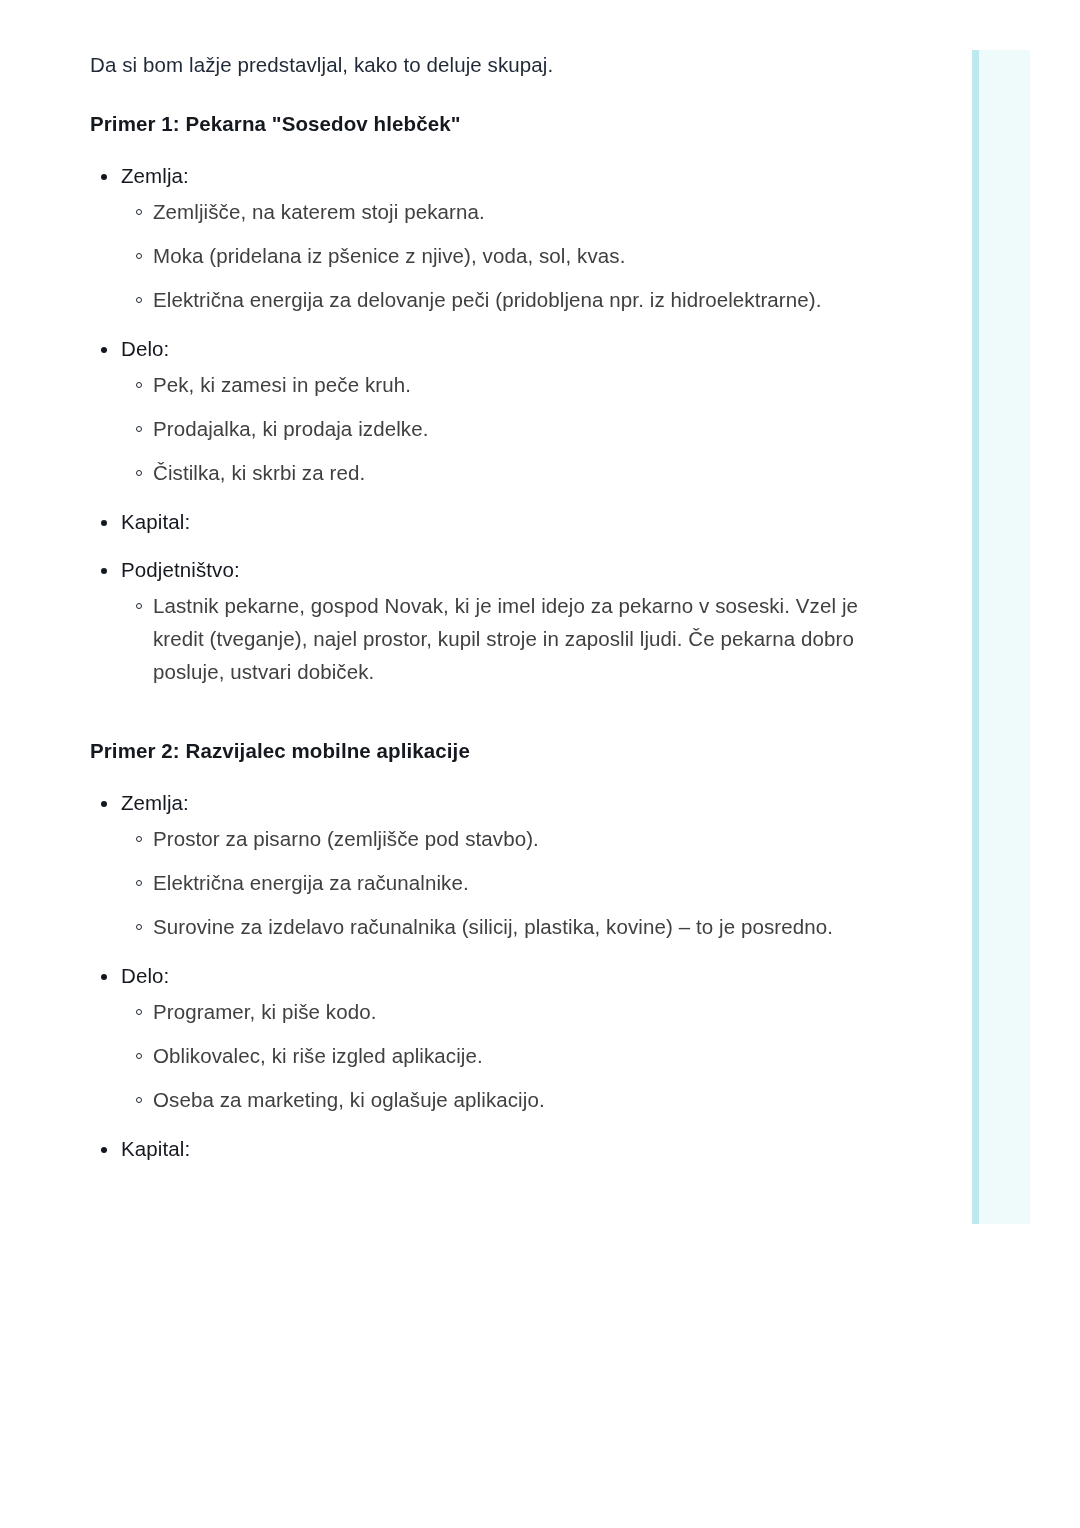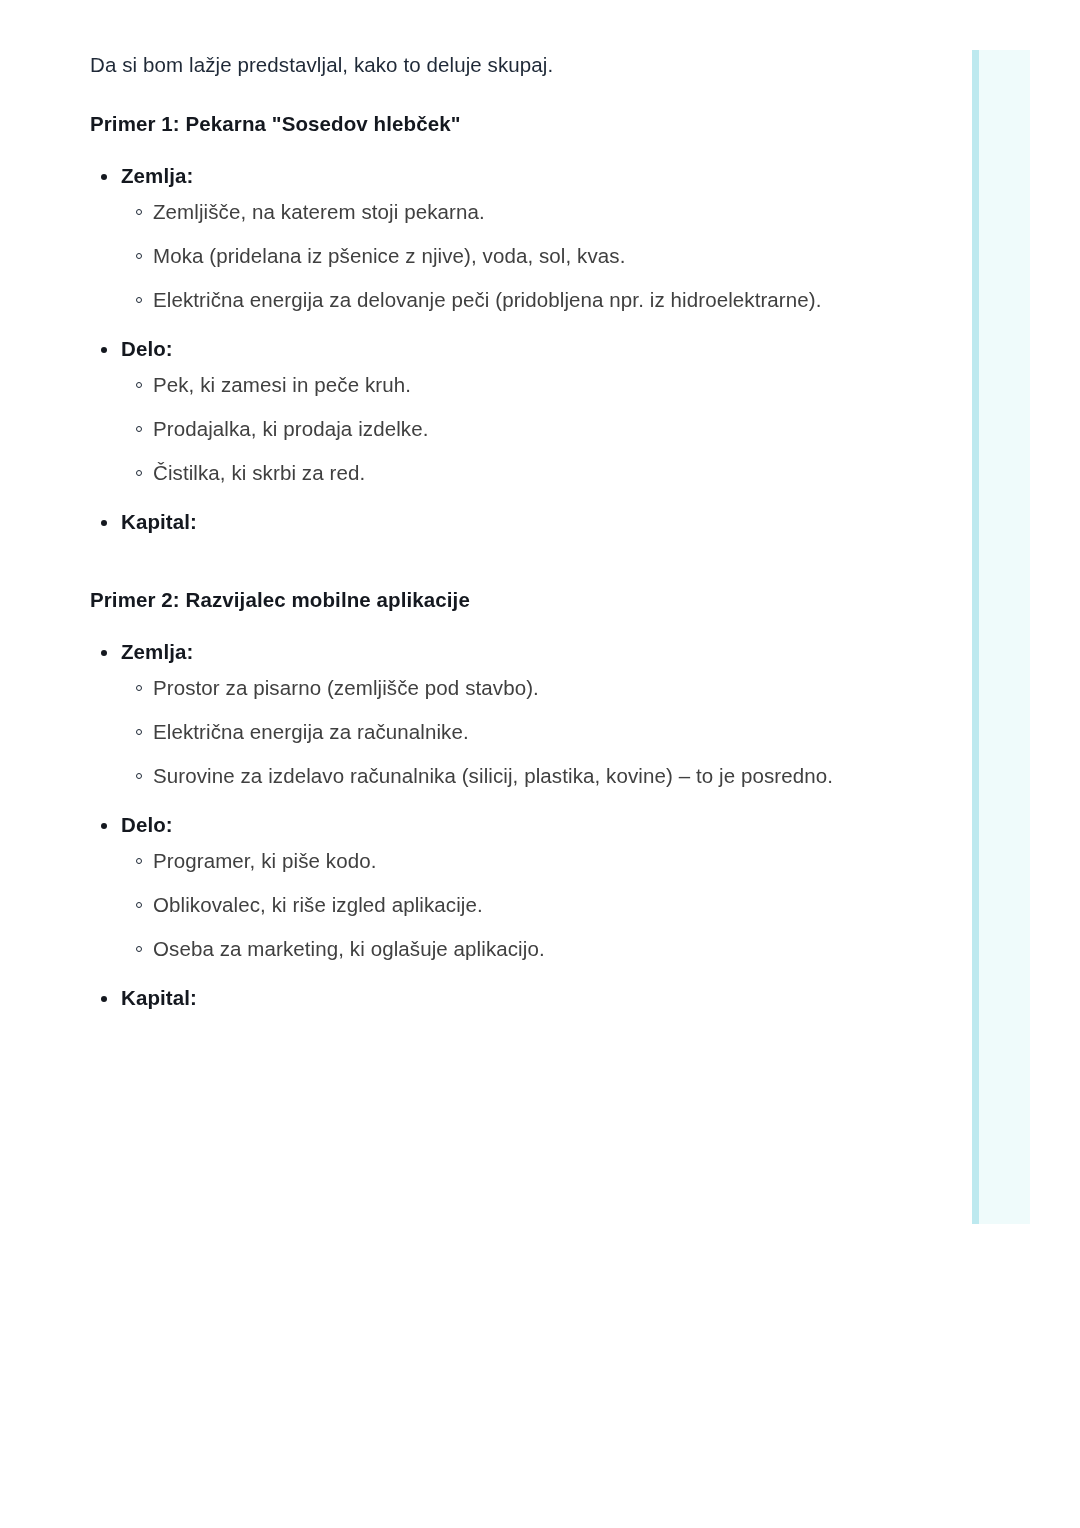--- a/index.html
+++ b/index.html
@@ -80,21 +80,21 @@
     margin: 0 0 18px 0;
   }
   ul.level1 > li.group:last-child {
     margin-bottom: 0;
   }
 
   .group-label {
     position: relative;
     font-size: 20.5px;
     line-height: 30px;
-    font-weight: 700;
+    font-weight: 400;
     color: #14181f;
     padding-left: 31px;
     letter-spacing: 0.1px;
   }
   .group-label::before {
     content: "";
     position: absolute;
     left: 11px;
     top: 13px;
     width: 6px;
@@ -183,20 +183,26 @@
               <div class="group-label">Delo:</div>
               <ul class="level2">
                 <li class="sub-item">Pek, ki zamesi in peče kruh.</li>
                 <li class="sub-item">Prodajalka, ki prodaja izdelke.</li>
                 <li class="sub-item">Čistilka, ki skrbi za red.</li>
               </ul>
             </li>
             <li class="group">
               <div class="group-label">Kapital:</div>
             </li>
+            <li class="group">
+              <div class="group-label">Podjetništvo:</div>
+              <ul class="level2">
+                <li class="sub-item">Lastnik pekarne, gospod Novak, ki je imel idejo za pekarno v soseski. Vzel je kredit (tveganje), najel prostor, kupil stroje in zaposlil ljudi. Če pekarna dobro posluje, ustvari dobiček.</li>
+              </ul>
+            </li>
           </ul>
         </div>
         <div class="example-block">
           <div class="section-heading second">Primer 2: Razvijalec mobilne aplikacije</div>
           <ul class="level1">
             <li class="group">
               <div class="group-label">Zemlja:</div>
               <ul class="level2">
                 <li class="sub-item">Prostor za pisarno (zemljišče pod stavbo).</li>
                 <li class="sub-item">Električna energija za računalnike.</li>

